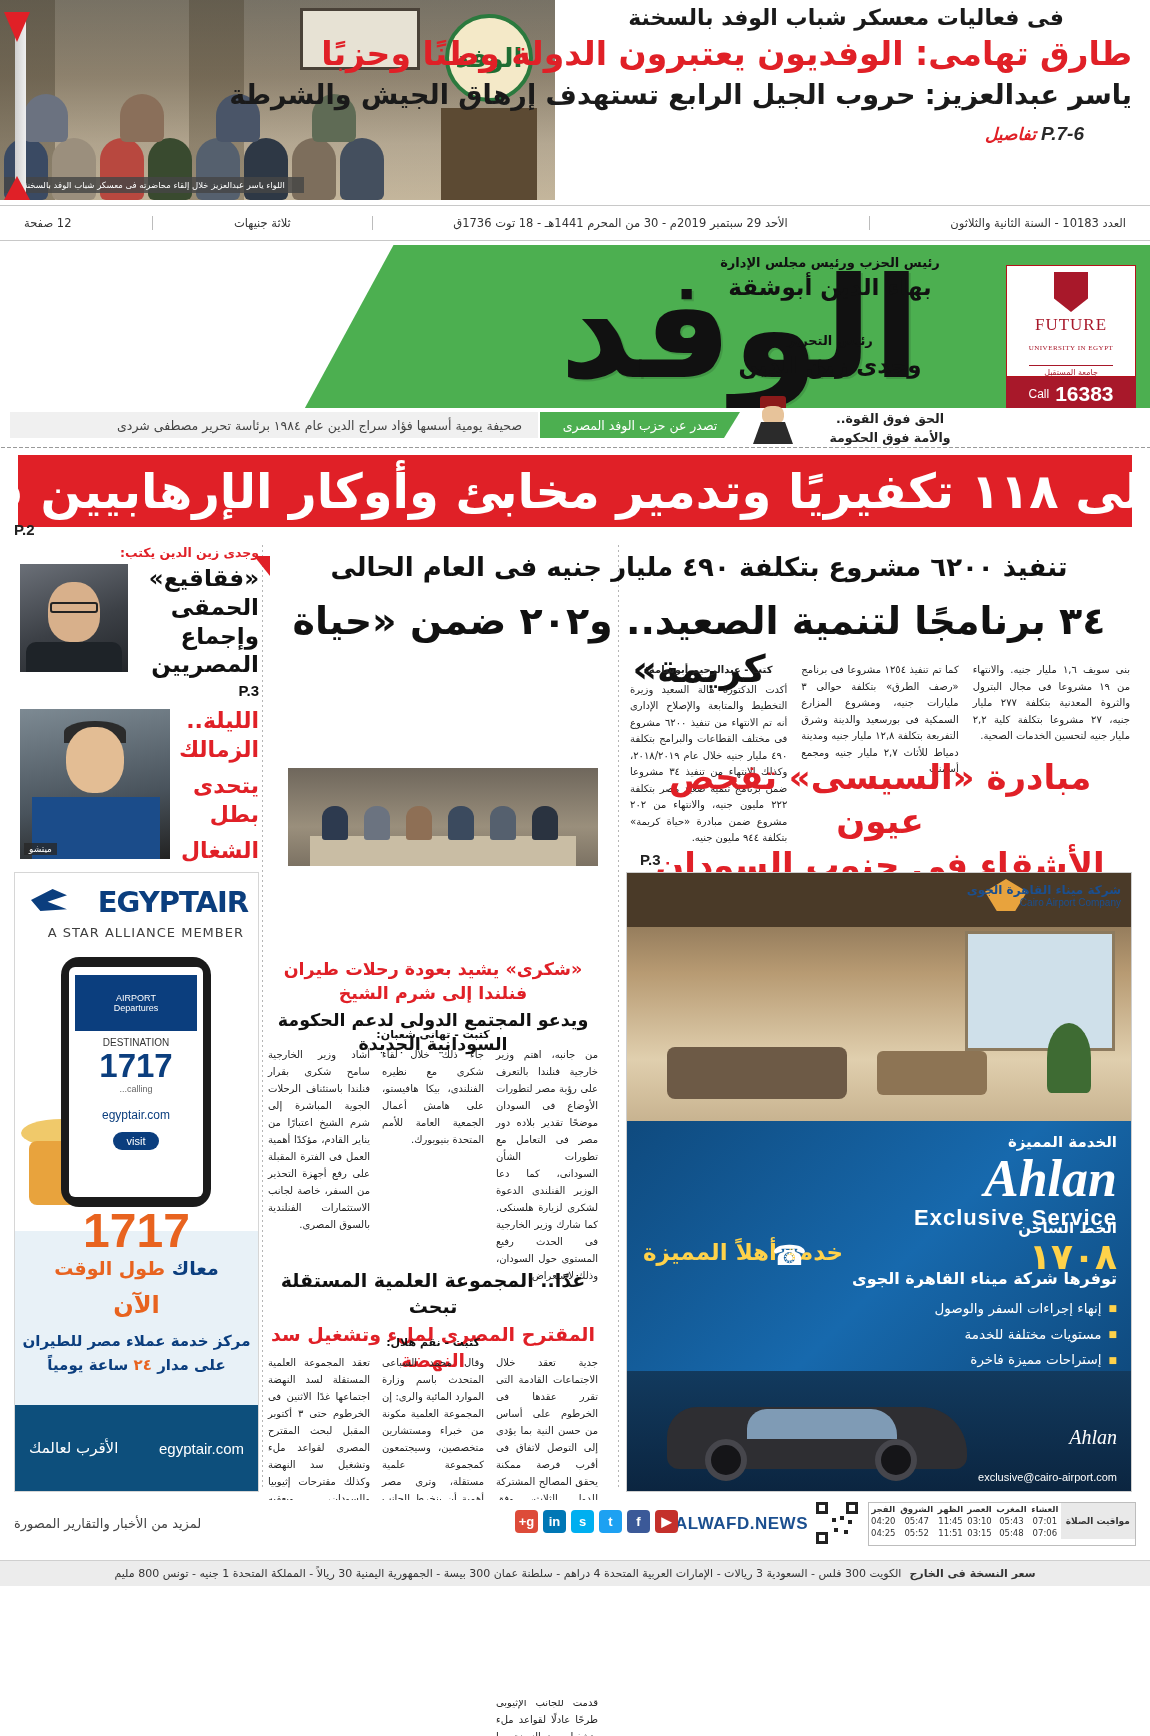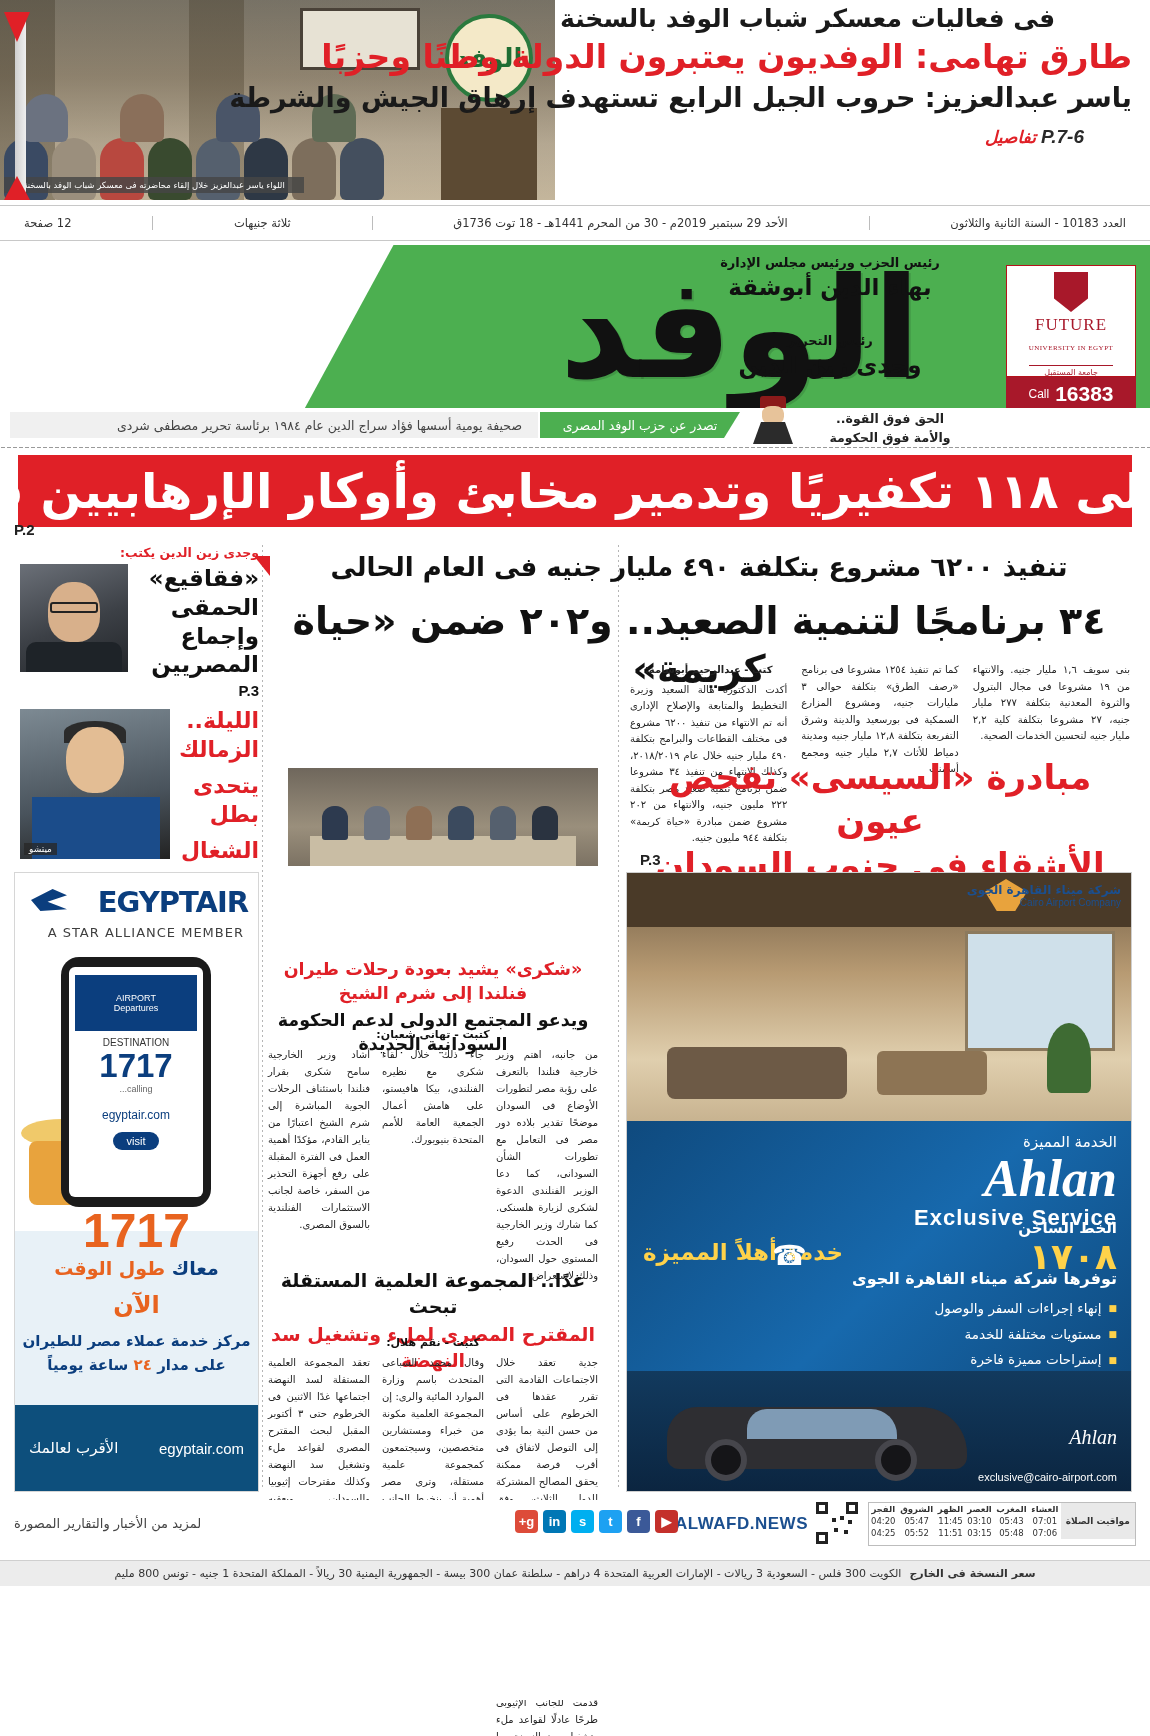--- a/index.html
+++ b/index.html
@@ -14,21 +14,21 @@
     width: 1150px; height: 1736px;
     margin: 0 auto;
     background: #fff;
     overflow: hidden;
   }
 
   
   .topbanner { position:absolute; left:0; top:0; width:1150px; height:205px; background:#fff; }
   .tb-left { position:absolute; right:0; top:0; width:600px; height:205px; padding:6px 18px 0 10px; }
   .tb-line1 {
-    font-size:25px; font-weight:bold; color:#1a1a1a; text-align:left;
+    font-size:22px; font-weight:bold; color:#1a1a1a; text-align:center;
     letter-spacing:-0.5px; line-height:1.05; white-space:nowrap;
   }
   .tb-line2 {
     font-size:33px; font-weight:bold; color:#e02027; text-align:center;
     line-height:1.08; margin-top:7px; white-space:nowrap; letter-spacing:-1px;
   }
   .tb-line3 {
     font-size:27px; font-weight:bold; color:#1a1a1a; text-align:center;
     line-height:1.05; margin-top:9px; white-space:nowrap; letter-spacing:-0.8px;
   }
@@ -257,21 +257,21 @@
   .ca-photo .sofa { position:absolute; left:40px; bottom:22px; width:180px; height:52px; background:#6d5a46; border-radius:8px;}
   .ca-photo .table { position:absolute; left:250px; bottom:26px; width:110px; height:44px; background:#8d7454; border-radius:6px;}
   .ca-photo .plant { position:absolute; right:42px; bottom:28px; width:44px; height:70px; background:#3e6b33; border-radius:50% 50% 10% 10%;}
   .ca-logo { position:absolute; right:12px; top:10px; text-align:right; color:#1b4f8f; }
   .ca-logo .ln1 { font-size:12px; font-weight:bold; }
   .ca-logo .ln2 { font-size:10px; font-family:"Liberation Sans",sans-serif; }
   .ca-bird2 { position:absolute; right:106px; top:6px; width:42px; height:32px; background:#e8a33d;
       clip-path: polygon(50% 0, 100% 40%, 72% 100%, 28% 100%, 0 40%);}
   .ca-mid { position:absolute; left:0; top:248px; width:506px; height:252px;
       background:linear-gradient(135deg,#0f4a7e 0%, #1769ad 55%, #0f4a7e 100%); color:#fff; padding:12px 16px;}
-  .ca-distinct { text-align:right; font-size:15px; font-weight:normal; color:#fff; }
+  .ca-distinct { text-align:right; font-size:15px; font-weight:bold; color:#fff; }
   .ca-ahlan { text-align:right; font-size:52px; font-weight:bold; color:#fff; line-height:1.0; margin-top:2px; font-family:"Liberation Serif",serif; font-style:italic;}
   .ca-excl { text-align:right; font-size:22px; font-weight:bold; color:#fff; letter-spacing:1px; font-family:"Liberation Sans",sans-serif;}
   .ca-khidma { text-align:left; font-size:23px; font-weight:bold; color:#ffd24a; margin-top:8px;}
   .ca-provider { text-align:right; font-size:16px; font-weight:bold; color:#fff; margin-top:4px;}
   .ca-list { margin-top:8px; text-align:right; }
   .ca-list li { list-style:none; font-size:13.5px; line-height:1.9; color:#fff; }
   .ca-list li::before { content:"\25A0"; color:#ffd24a; font-size:9px; margin-left:7px; vertical-align:middle;}
   .ca-hot { position:absolute; right:16px; bottom:96px; text-align:right; }
   .ca-hot .hl { font-size:15px; font-weight:bold; color:#fff;}
   .ca-hot .hn { font-size:36px; font-weight:bold; color:#ffd24a; line-height:1.1;}

